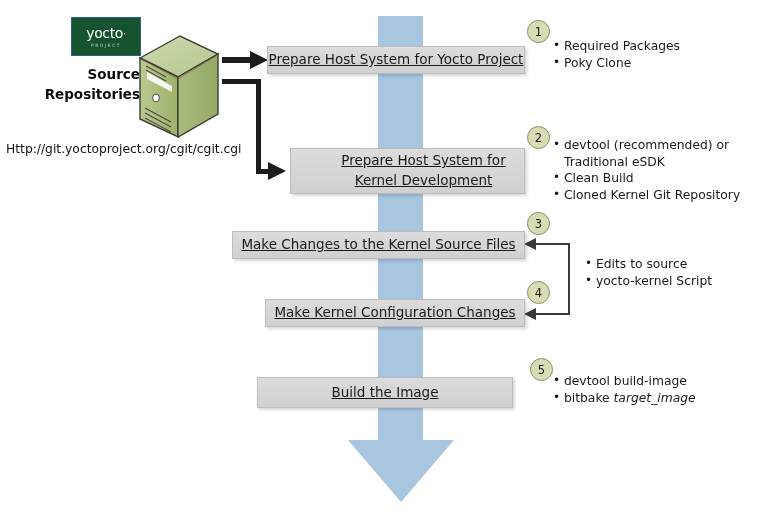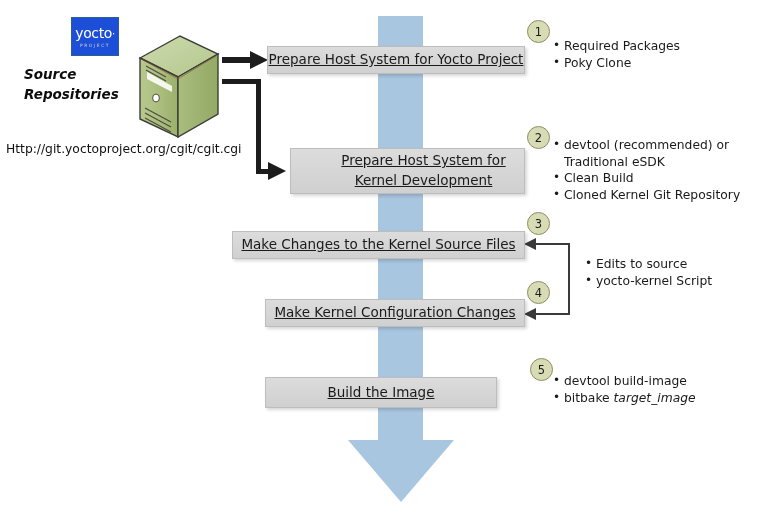--- a/index.html
+++ b/index.html
@@ -51,21 +51,21 @@
     line-height: 1.45;
     box-shadow: 2px 2px 3px rgba(0,0,0,0.16);
     background-image: linear-gradient(to bottom, #dcdcdc 0%, #d0d0d0 100%);
     text-decoration: underline;
   }
 
   #box1 { left: 267px; top: 46px;  width: 258px; height: 28px; }
   #box2 { left: 290px; top: 148px; width: 235px; height: 46px; padding-left: 32px; }
   #box3 { left: 232px; top: 231px; width: 293px; height: 28px; }
   #box4 { left: 265px; top: 299px; width: 260px; height: 28px; }
-  #box5 { left: 265px; top: 377px; width: 232px; height: 31px; }
+  #box5 { left: 257px; top: 377px; width: 256px; height: 31px; }
 
   
   .step-circle {
     width: 23px;
     height: 23px;
     border-radius: 50%;
     background: #d8dcb4;
     border: 1.3px solid #8b8f63;
     display: flex;
     align-items: center;
@@ -108,23 +108,23 @@
 
   #notes1 { left: 551px; top: 38px;  }
   #notes2 { left: 551px; top: 137px; }
   #notes3 { left: 583px; top: 256px; }
   #notes5 { left: 551px; top: 373px; }
 
   
   .yocto-logo {
     left: 71px;
     top: 17px;
-    width: 48px;
+    width: 70px;
     height: 39px;
-    background: #1d4ed8;
+    background: #14532d;
     border: 1.5px solid #2f5d8c;
     box-sizing: border-box;
     display: flex;
     flex-direction: column;
     align-items: center;
     justify-content: center;
   }
   .yocto-word {
     color: #ffffff;
     font-size: 14px;
@@ -145,22 +145,21 @@
 
   
   .src-label {
     left: 24px;
     top: 64px;
     width: 116px;
     font-size: 13.5px;
     font-weight: bold;
     color: #0d0d0d;
     line-height: 20px;
-    text-align: left;
-    font-style: italic;
+    text-align: right;
   }
   .url-label {
     left: 6px;
     top: 142px;
     font-size: 12.3px;
     color: #111111;
     white-space: nowrap;
   }
 
   

